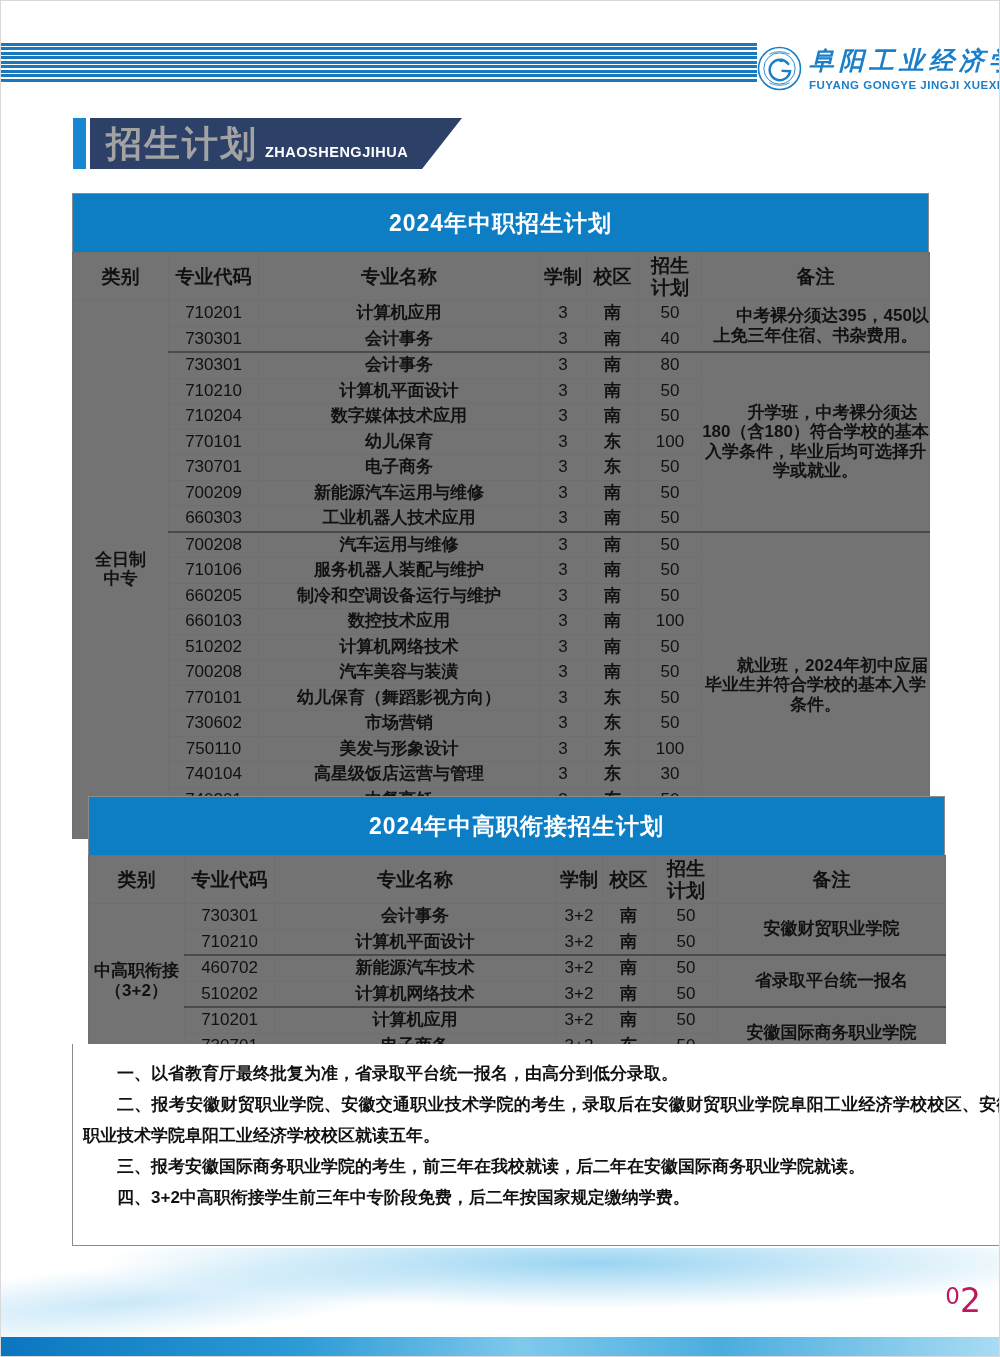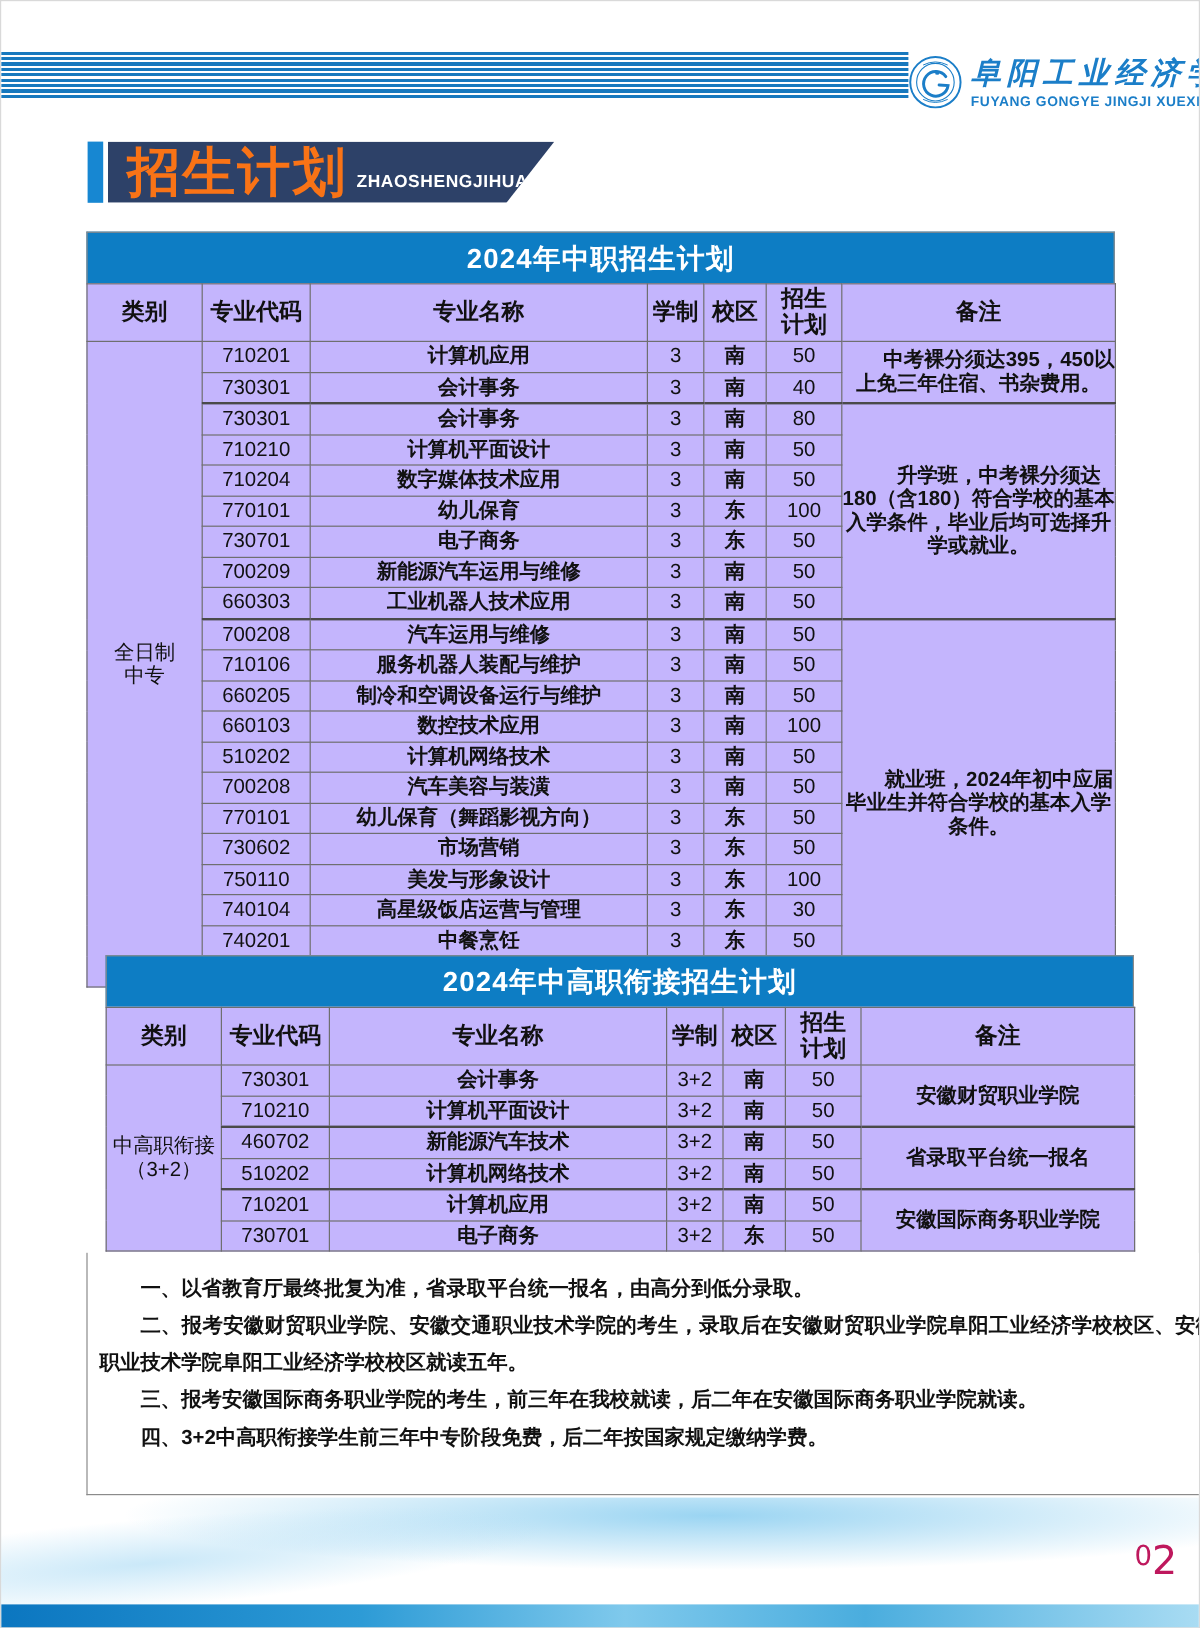--- a/index.html
+++ b/index.html
@@ -15,37 +15,37 @@
   .sch-cn{font-family:"DejaVu Serif","Liberation Serif",serif;font-weight:bold;font-style:italic;
           font-size:25px;letter-spacing:5px;line-height:1.1;white-space:nowrap;}
   .sch-en{font-size:11.5px;font-weight:bold;letter-spacing:.5px;margin-top:4px;white-space:nowrap;}
 
   
   .hero{position:absolute;left:72px;top:117px;display:flex;align-items:stretch;}
   .hero-bar{width:13px;height:51px;background:#1787d2;margin-right:4px;}
   .hero-shape{height:51px;width:372px;background:#2d4168;
               clip-path:polygon(0 0,100% 0,calc(100% - 40px) 100%,0 100%);
               display:flex;align-items:center;padding-left:16px;box-sizing:border-box;}
-  .hero-cn{color:#f97316;font-size:44px;font-weight:bold;letter-spacing:2px;line-height:1;}
+  .hero-cn{color:#a3a3a3;font-size:36px;font-weight:bold;letter-spacing:2px;line-height:1;}
   .hero-py{color:#fff;font-size:14.5px;font-weight:bold;margin-left:7px;margin-top:16px;letter-spacing:.5px;}
 
   
   .t1{position:absolute;left:71px;top:192px;}
   .t2{position:absolute;left:71px;top:795px;margin-left:16px;}
-  .tbl-banner{width:857px;height:43px;background:#0d7dc4;border:1px solid #8b8b8b;border-bottom:none;
+  .tbl-banner{width:857px;height:59px;background:#0d7dc4;border:1px solid #8b8b8b;border-bottom:none;
               box-sizing:border-box;display:flex;align-items:center;justify-content:center;
               color:#fff;font-weight:bold;font-size:23px;letter-spacing:1px;}
-  table.plan{border-collapse:collapse;table-layout:fixed;width:857px;background:#c4b5fd;}
+  table.plan{border-collapse:collapse;table-layout:fixed;width:857px;background:#737373;}
   .plan th,.plan td{border:1px solid #6f6f6f;text-align:center;vertical-align:middle;
                     padding:0;line-height:1.15;overflow:hidden;}
   .plan thead th{height:47px;font-size:19px;font-weight:bold;white-space:pre-line;}
   .plan tbody td{height:24.5px;font-size:17px;}
   .cjk{font-weight:bold;}
   .num{font-weight:normal;}
-  .cat{font-weight:normal;font-size:18px;white-space:pre-line;line-height:1.8;}
+  .cat{font-weight:bold;font-size:18px;white-space:pre-line;line-height:1.8;}
   .remark{font-weight:bold;font-size:16.5px;text-align:justify;text-indent:2em;
           padding:3px 11px;line-height:1.52;}
   .remark2{font-weight:bold;font-size:17px;text-align:center;}
   tr.gb td{border-top:2px solid #4a4a4a;}
 
   
   .notes{position:absolute;left:71px;top:1043px;width:987px;height:202px;box-sizing:border-box;
          border:1px solid #8b8b8b;border-top:none;padding:14px 10px 0 10px;
          font-size:17px;font-weight:bold;line-height:31px;text-align:justify;background:#fff;}
   .notes p{margin:0;text-indent:2em;}

